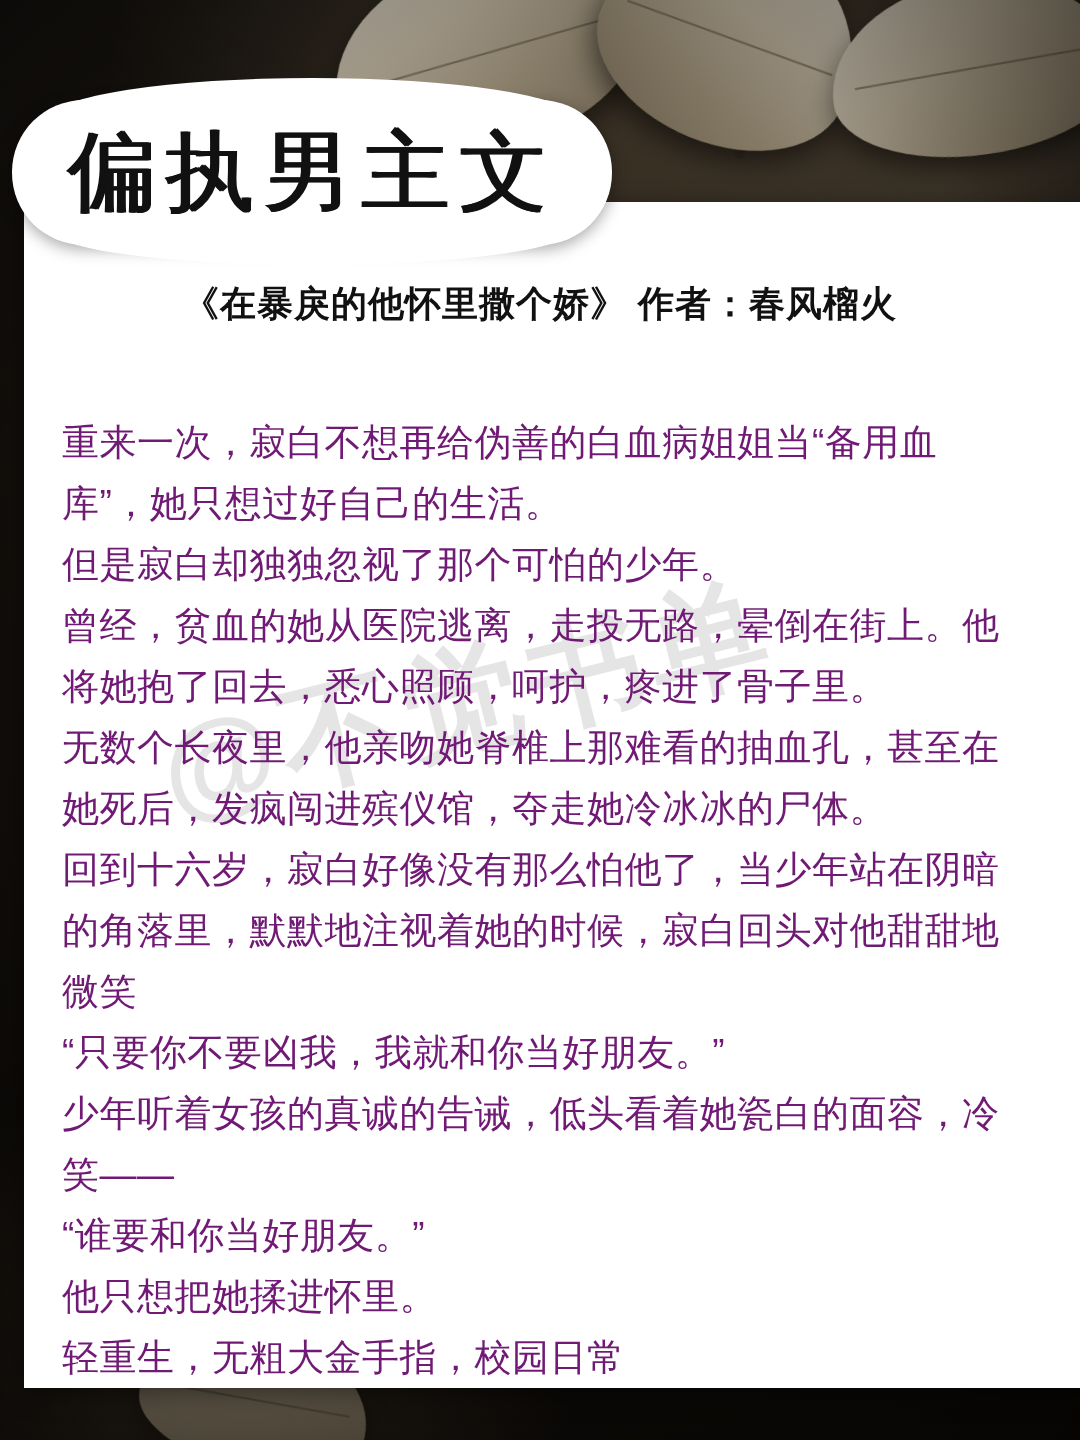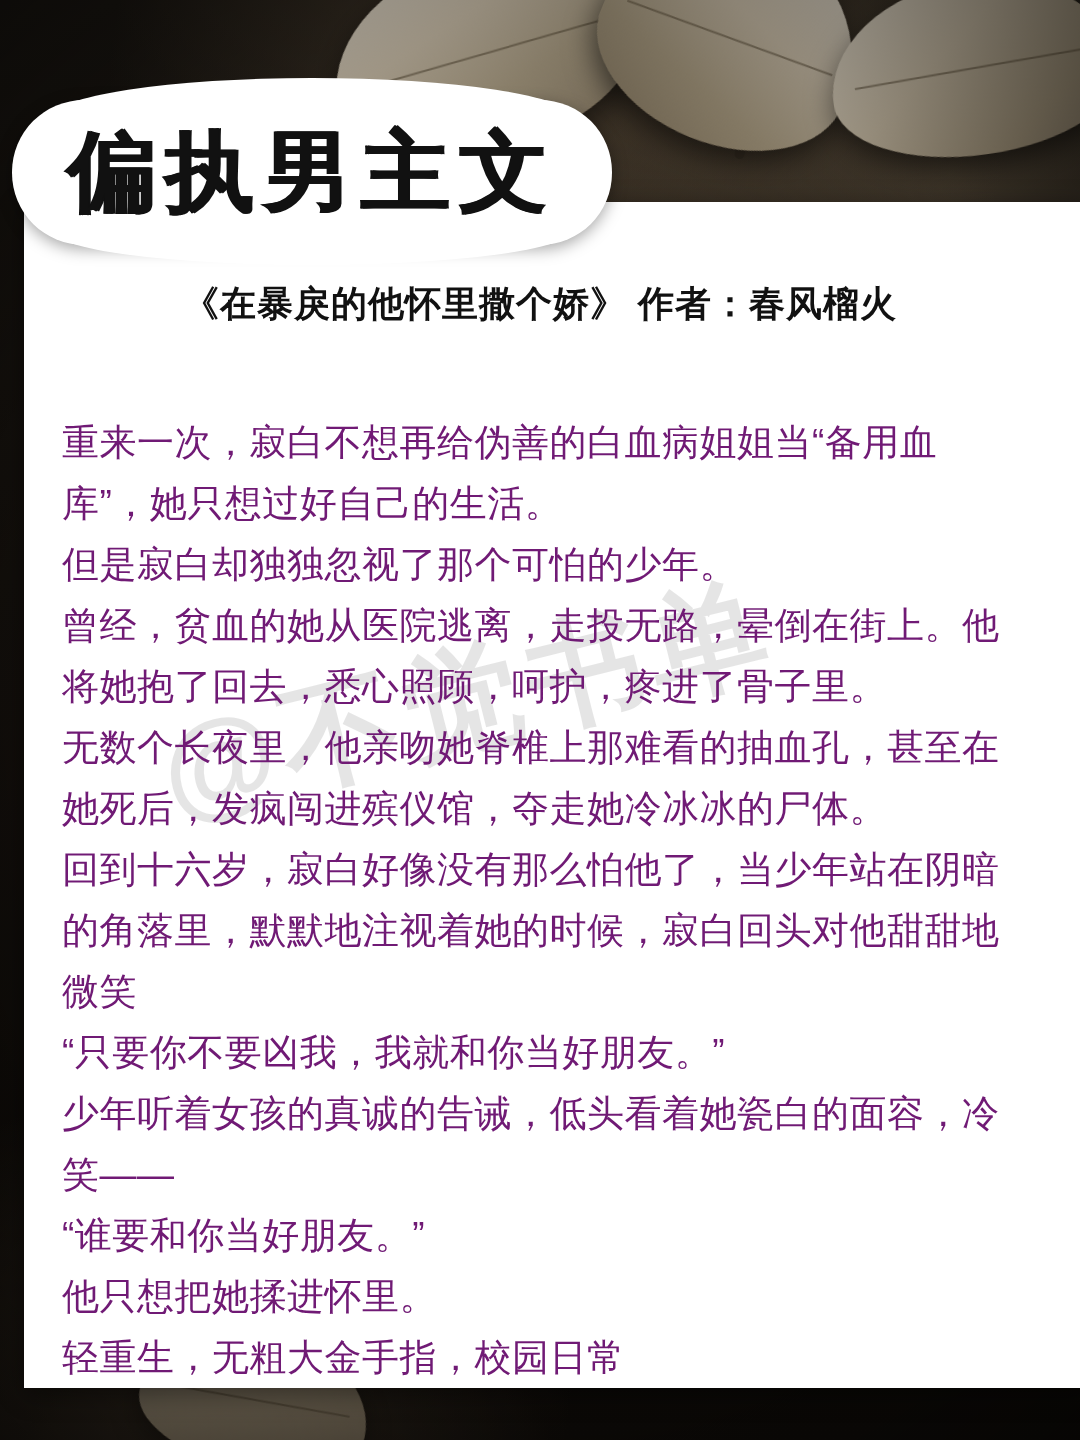--- a/index.html
+++ b/index.html
@@ -134,21 +134,21 @@
   .title-text {
     position: absolute;
     left: 0; top: 0;
     width: 600px;
     height: 145px;
     display: flex;
     align-items: center;
     justify-content: center;
     font-family: "DejaVu Sans", "Liberation Sans", sans-serif;
     font-size: 88px;
-    font-weight: 700;
+    font-weight: 400;
     letter-spacing: 10px;
     color: #111111;
     z-index: 2;
     white-space: nowrap;
     text-shadow: 2px 0 0 #111, -1px 0 0 #111;
   }
 
   
   .booktitle {
     position: absolute;

